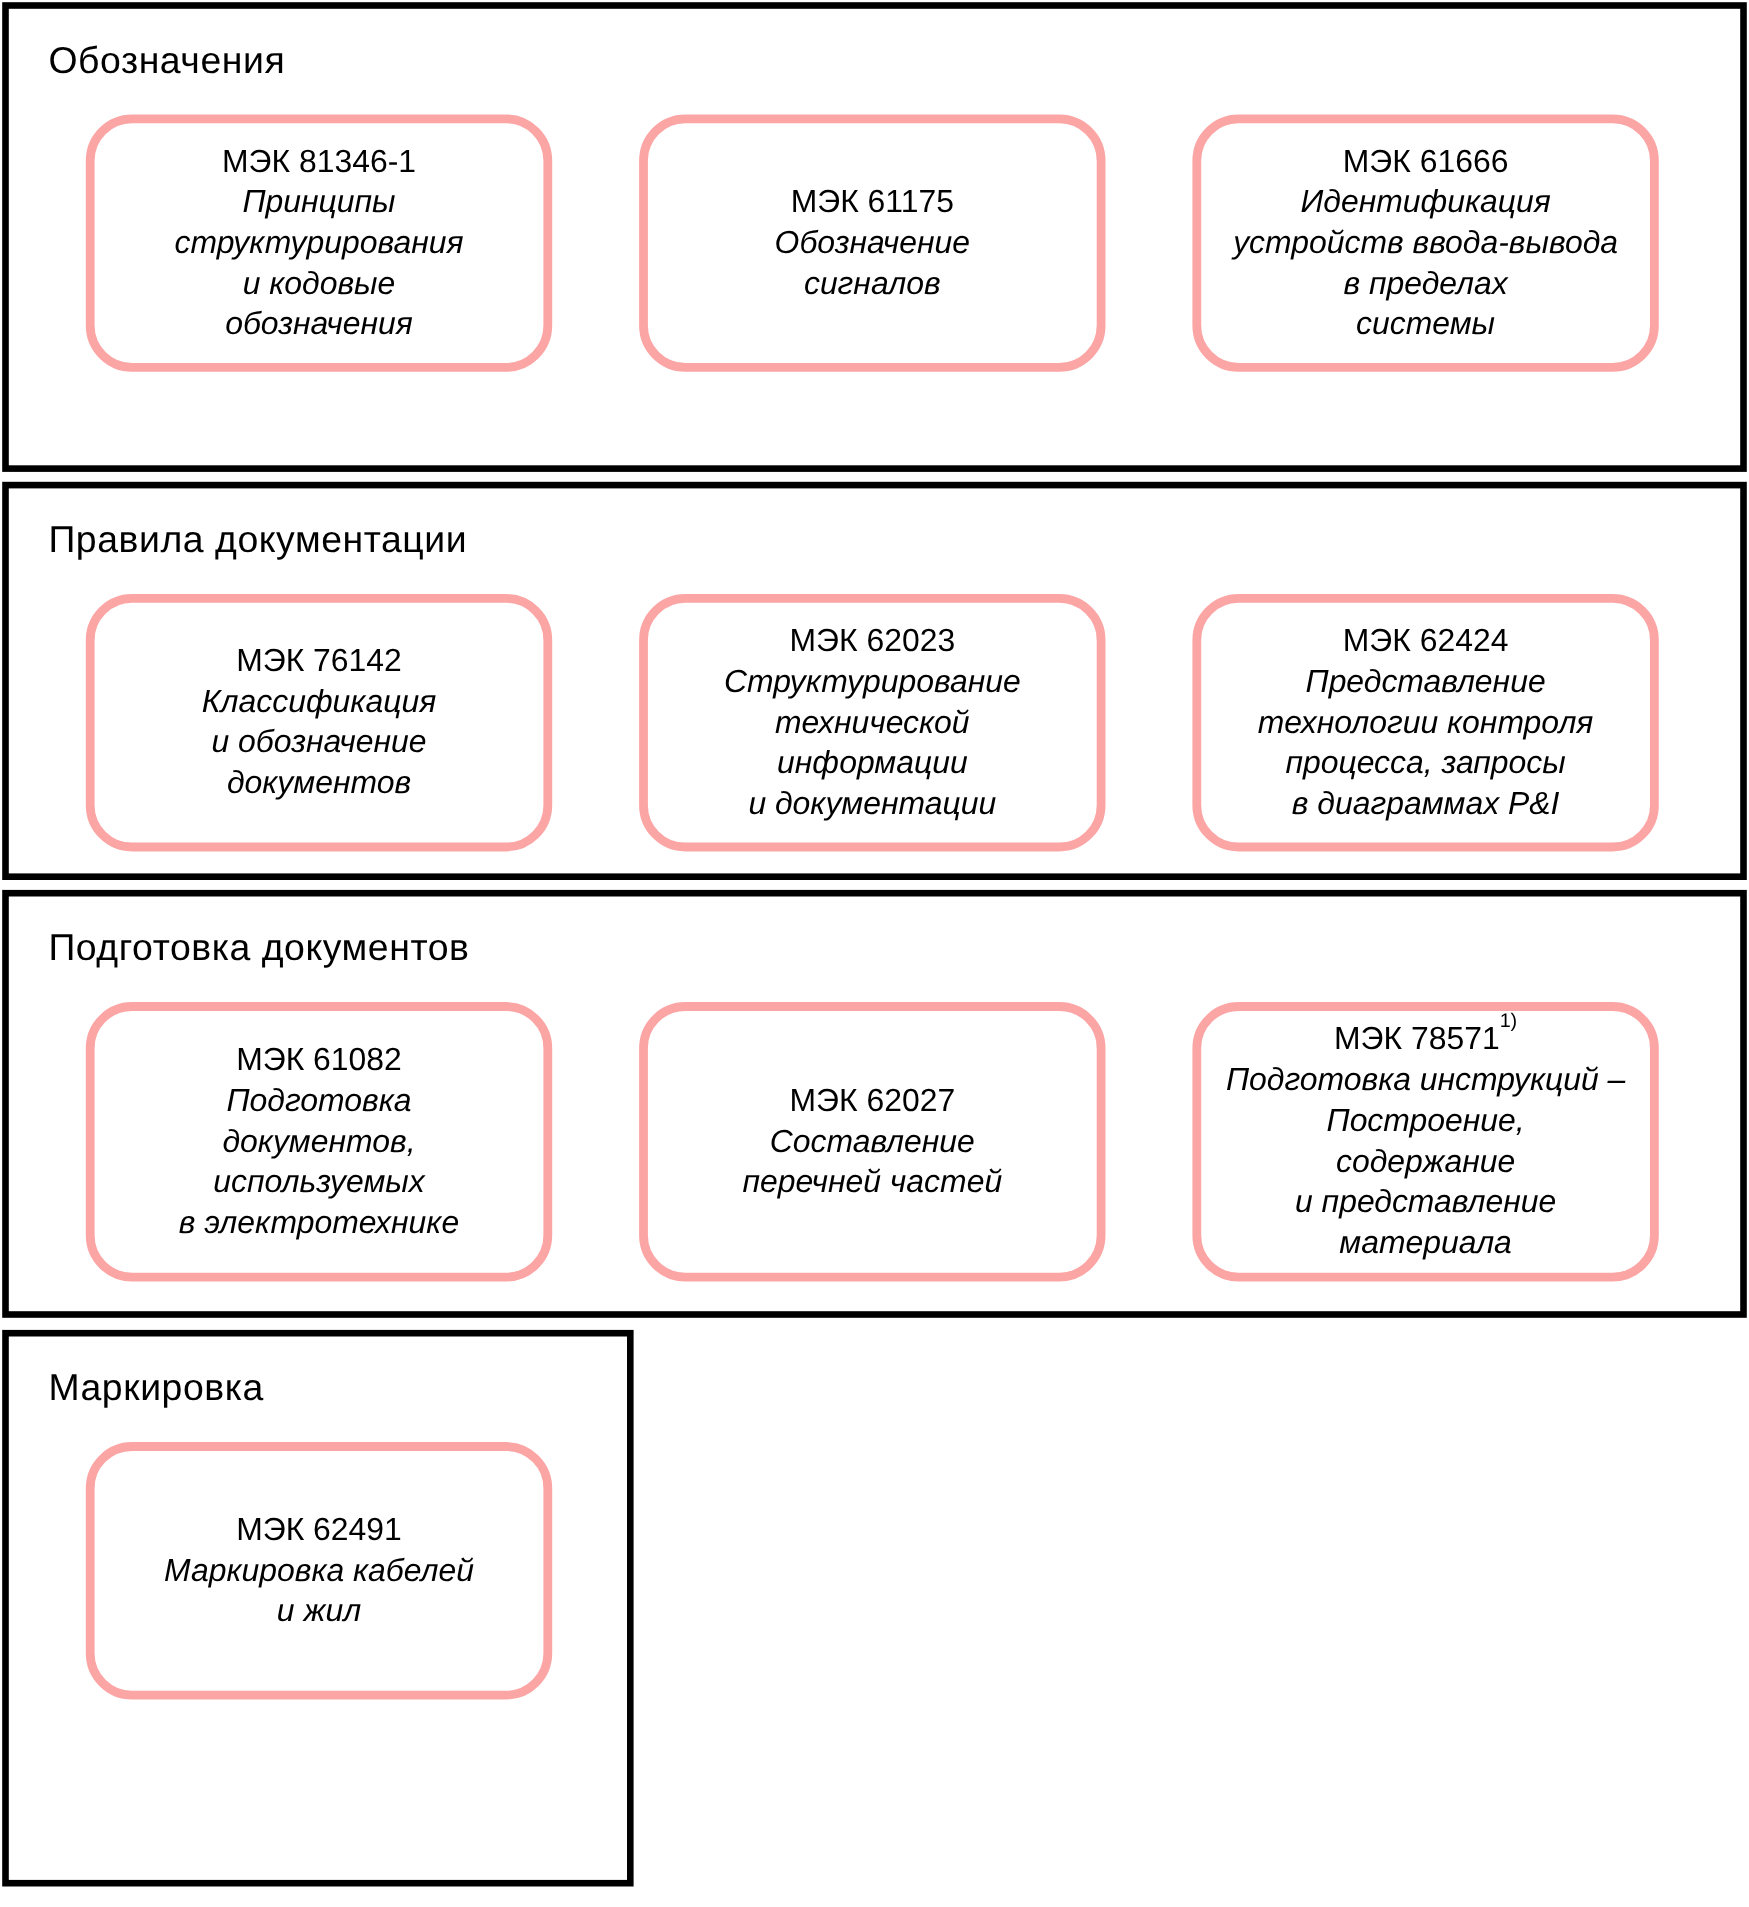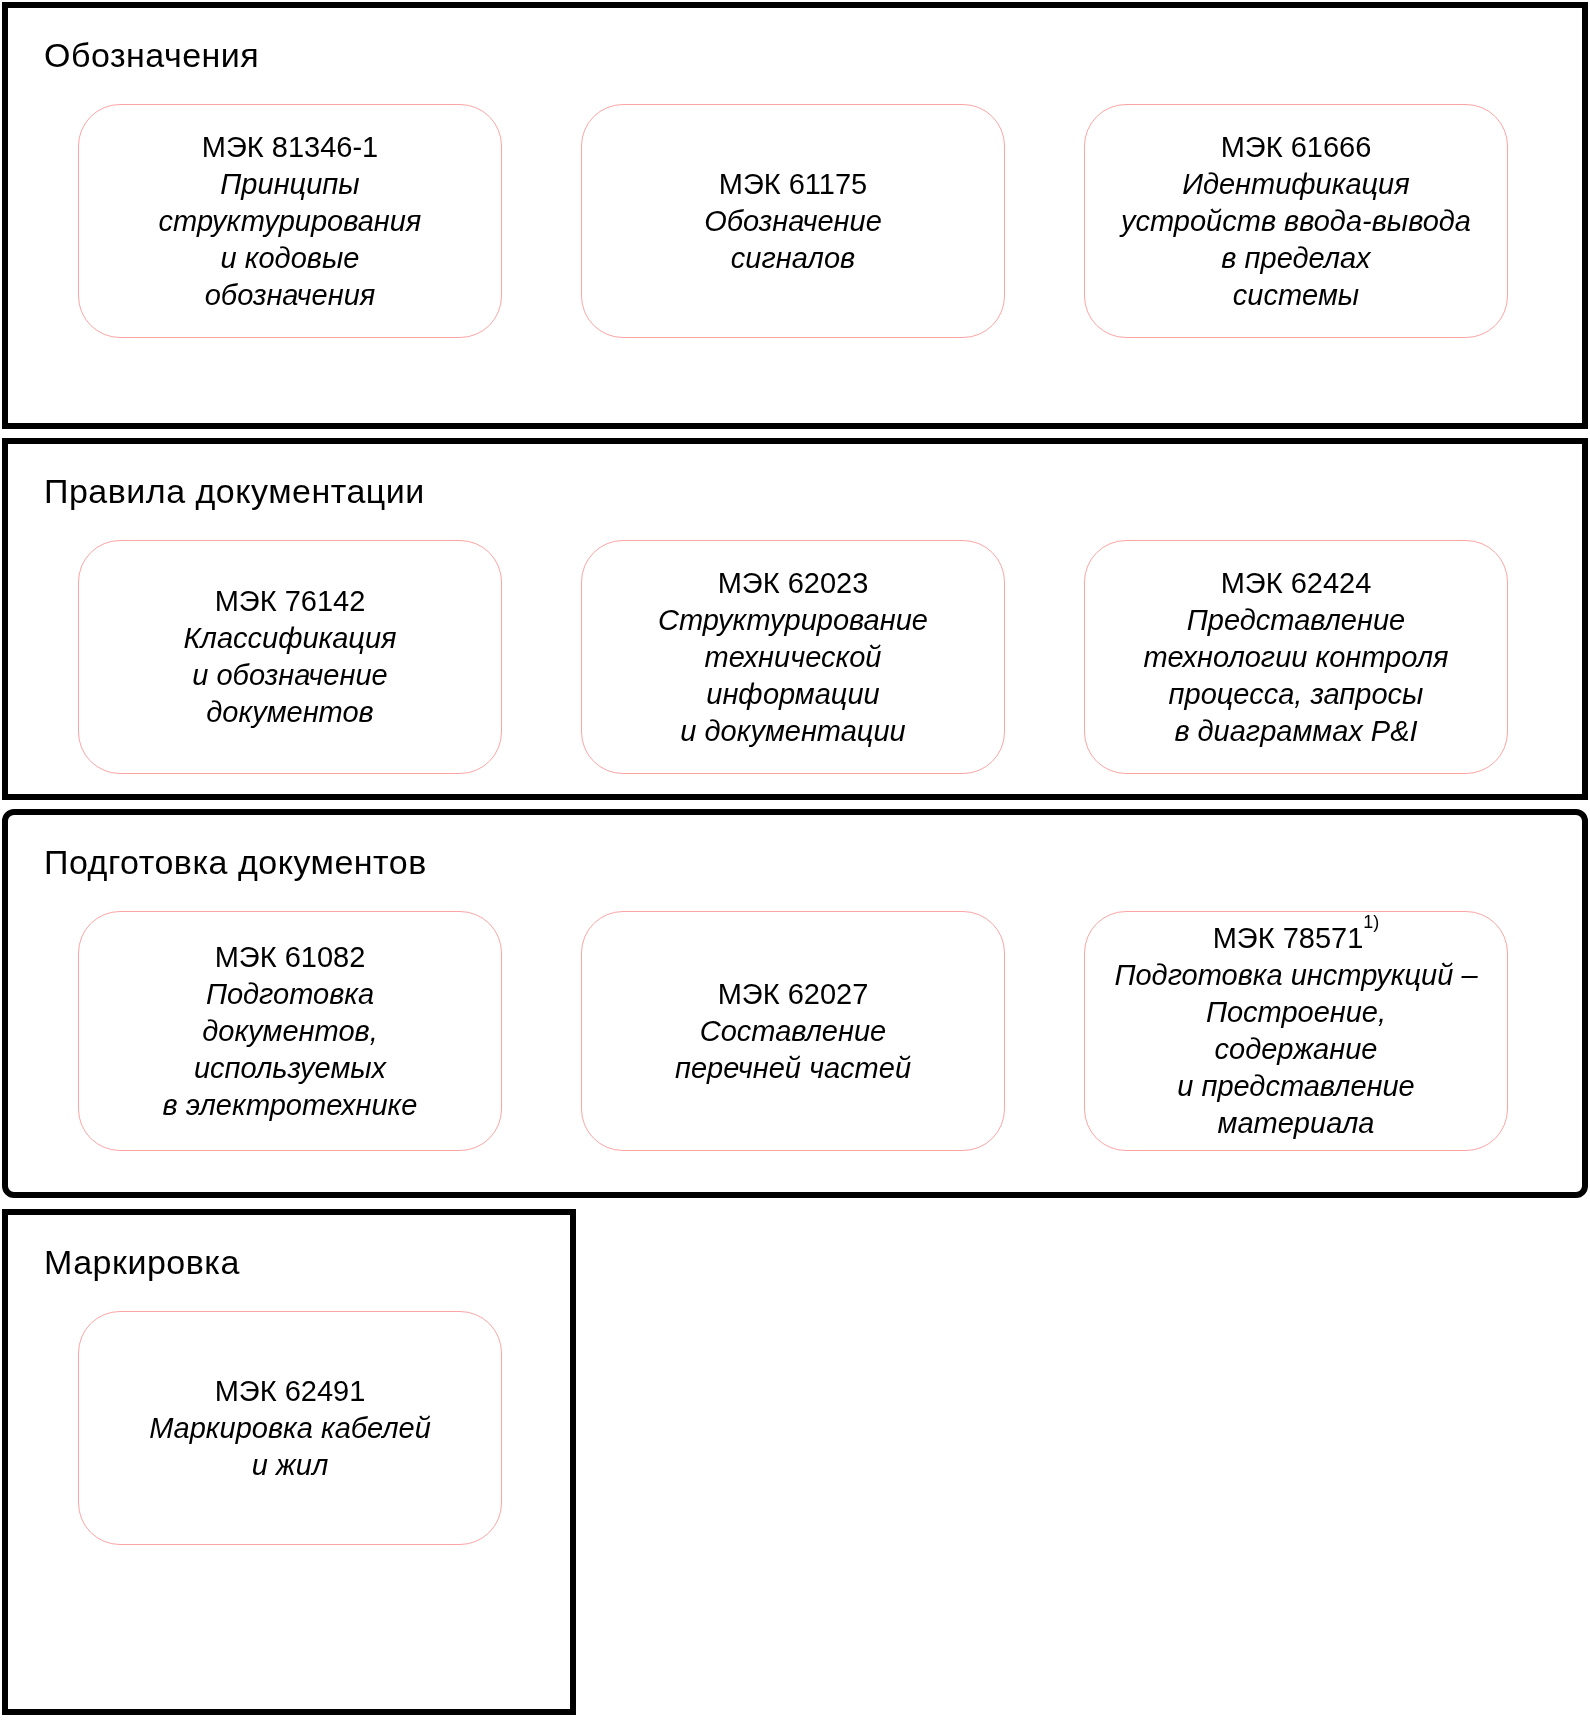--- a/index.html
+++ b/index.html
@@ -21,37 +21,37 @@
   }
   .group {
     border: 6px solid #000000;
     width: 1586px;
     margin-bottom: 9px;
     padding: 26px 0 0 36px;
     background: #ffffff;
   }
   .g1 { height: 427px; }
   .g2 { height: 362px; }
-  .g3 { height: 389px; margin-bottom: 11px; border-radius: 12px; }
+  .g3 { height: 389px; margin-bottom: 11px; }
   .g4 { height: 506px; width: 574px; margin-bottom: 0; }
   .group-title {
     font-size: 34px;
     line-height: 42px;
     letter-spacing: 0.5px;
   }
   .row {
     display: flex;
     margin-top: 28px;
     margin-left: 34px;
     gap: 79px;
   }
   .box {
     width: 424px;
     min-height: 234px;
-    border: 1px solid #fca5a5;
+    border: 8px solid #fca5a5;
     border-radius: 42px;
     display: flex;
     align-items: center;
     justify-content: center;
     text-align: center;
     padding: 8px 4px;
     background: #ffffff;
   }
   .box-text {
     font-size: 29px;

